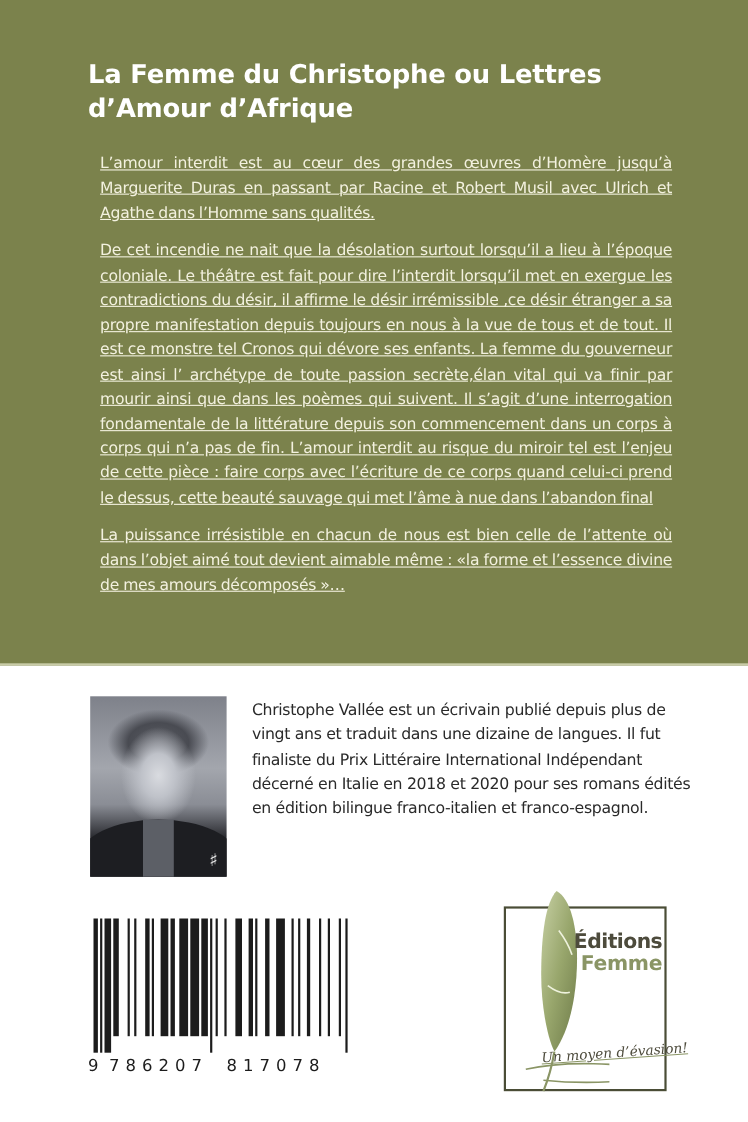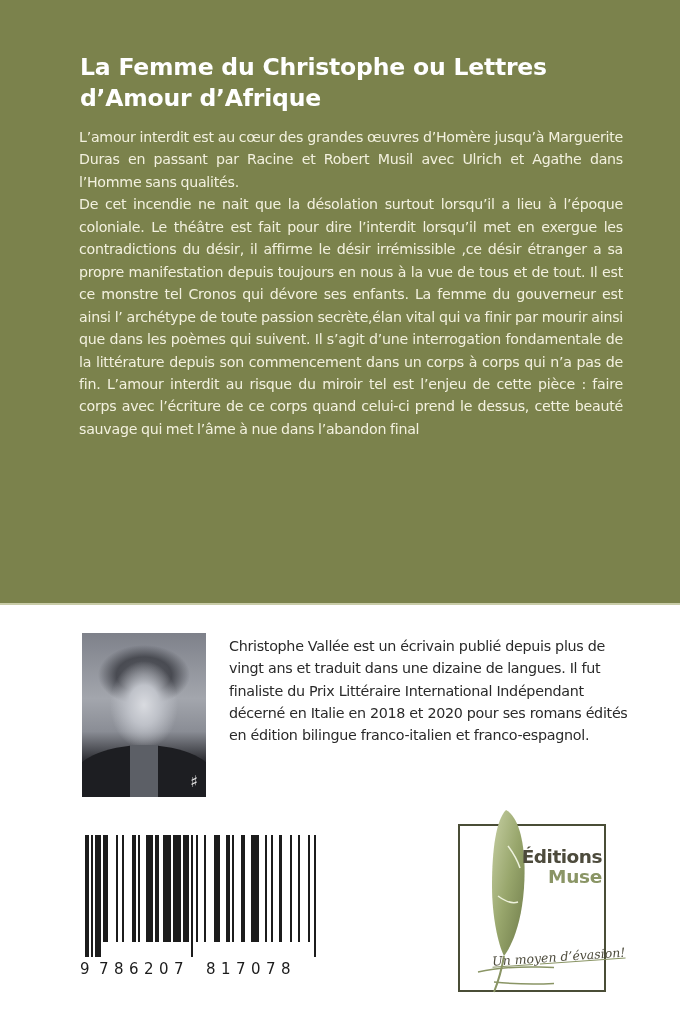--- a/index.html
+++ b/index.html
@@ -24,21 +24,21 @@
   }
   .blurb {
     position: absolute; left: 79px; top: 126px; width: 544px;
     color: #f3f1df;
     font-family: "DejaVu Sans", sans-serif;
     font-size: 14.2px; line-height: 22.45px;
     text-align: justify;
     letter-spacing: -0.25px;
     word-spacing: -0.5px;
   }
-  .blurb p { margin: 0; text-align-last: left; }
+  .blurb p { margin: 12px; text-align-last: left; text-decoration: underline; }
 
   .author-photo {
     position: absolute; left: 82px; top: 633px; width: 124px; height: 164px;
     background:
       radial-gradient(ellipse 34px 44px at 62px 72px, #d9dbe0 0%, #bfc2c9 45%, rgba(160,164,172,0) 100%),
       radial-gradient(ellipse 46px 30px at 62px 42px, #5a5c63 0%, #494b52 60%, rgba(80,82,90,0) 100%),
       linear-gradient(180deg, #7e818a 0%, #a3a6ad 40%, #8a8d95 60%, #2b2c31 78%, #1f2024 100%);
     overflow: hidden;
   }
   .photo-shoulders {
@@ -106,20 +106,21 @@
 </head>
 <body>
 
 <div class="top-panel"></div>
 
 <h1 class="book-title">La Femme du Christophe ou Lettres d’Amour d’Afrique</h1>
 
 <div class="blurb">
   <p>L’amour interdit est au cœur des grandes œuvres d’Homère jusqu’à Marguerite Duras en passant par Racine et Robert Musil avec Ulrich et Agathe dans l’Homme sans qualités.</p>
   <p>De cet incendie ne nait que la désolation surtout lorsqu’il a lieu à l’époque coloniale. Le théâtre est fait pour dire l’interdit lorsqu’il met en exergue les contradictions du désir, il affirme le désir irrémissible ,ce désir étranger a sa propre manifestation depuis toujours  en nous à la vue de tous et de tout. Il est ce monstre tel Cronos qui dévore ses enfants. La femme du gouverneur est ainsi l’ archétype de toute passion secrète,élan vital qui va finir par mourir ainsi que dans les poèmes qui suivent. Il s’agit d’une interrogation fondamentale de la littérature depuis son commencement dans un corps à corps qui n’a pas de fin. L’amour interdit au risque du miroir tel est l’enjeu de cette pièce : faire corps avec l’écriture de ce corps quand celui-ci prend le dessus, cette beauté sauvage qui met l’âme à nue dans l’abandon final</p>
+  <p>La puissance irrésistible en chacun de nous est bien celle de l’attente où dans l’objet aimé tout devient aimable même : «la forme et l’essence divine de mes amours décomposés »…</p>
 </div>
 
 <div class="author-photo">
   <div class="photo-shoulders"></div>
   <div class="photo-collar"></div>
   <span class="photo-signature">♯</span>
 </div>
 
 <p class="author-bio">Christophe Vallée est un écrivain publié depuis plus de vingt ans et traduit dans une dizaine de langues.  Il fut finaliste du Prix Littéraire International Indépendant décerné en Italie en 2018 et 2020 pour ses romans édités en édition bilingue franco-italien et franco-espagnol.</p>
 
@@ -206,14 +207,14 @@
       <stop offset="1" stop-color="#6d7a48"></stop>
     </linearGradient>
   </defs>
   <path d="M32 4 C50 14 54 60 48 100 C44 126 36 142 30 150 C24 138 18 110 18 80 C18 44 22 14 32 4 Z" fill="url(#fg)"></path>
   <path d="M30 150 C28 162 24 176 20 186" stroke="#8a9565" stroke-width="2" fill="none"></path>
   <path d="M34 40 C40 48 44 56 46 62" stroke="#eef2dd" stroke-width="1.5" fill="none"></path>
   <path d="M24 90 C32 96 38 98 44 96" stroke="#eef2dd" stroke-width="1.5" fill="none"></path>
   <path d="M4 166 C40 158 90 160 130 168 C110 178 60 180 20 176" stroke="#8a9565" stroke-width="1.5" fill="none"></path>
 </svg>
 <div class="logo-editions">Éditions</div>
-<div class="logo-muse">Muse</div>
+<div class="logo-muse">Femme</div>
 <div class="logo-tagline">Un moyen d’évasion!</div>
 
 </body></html>

